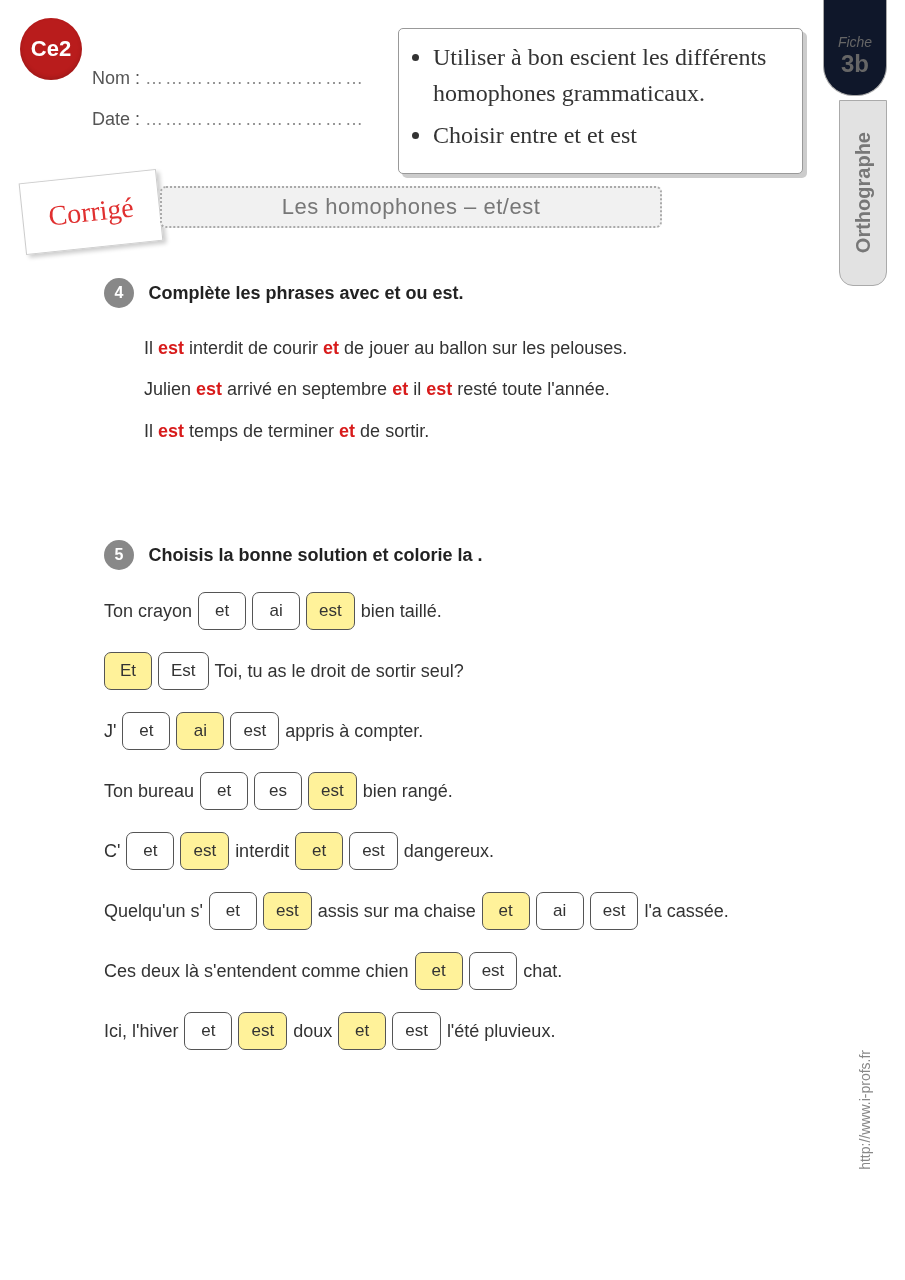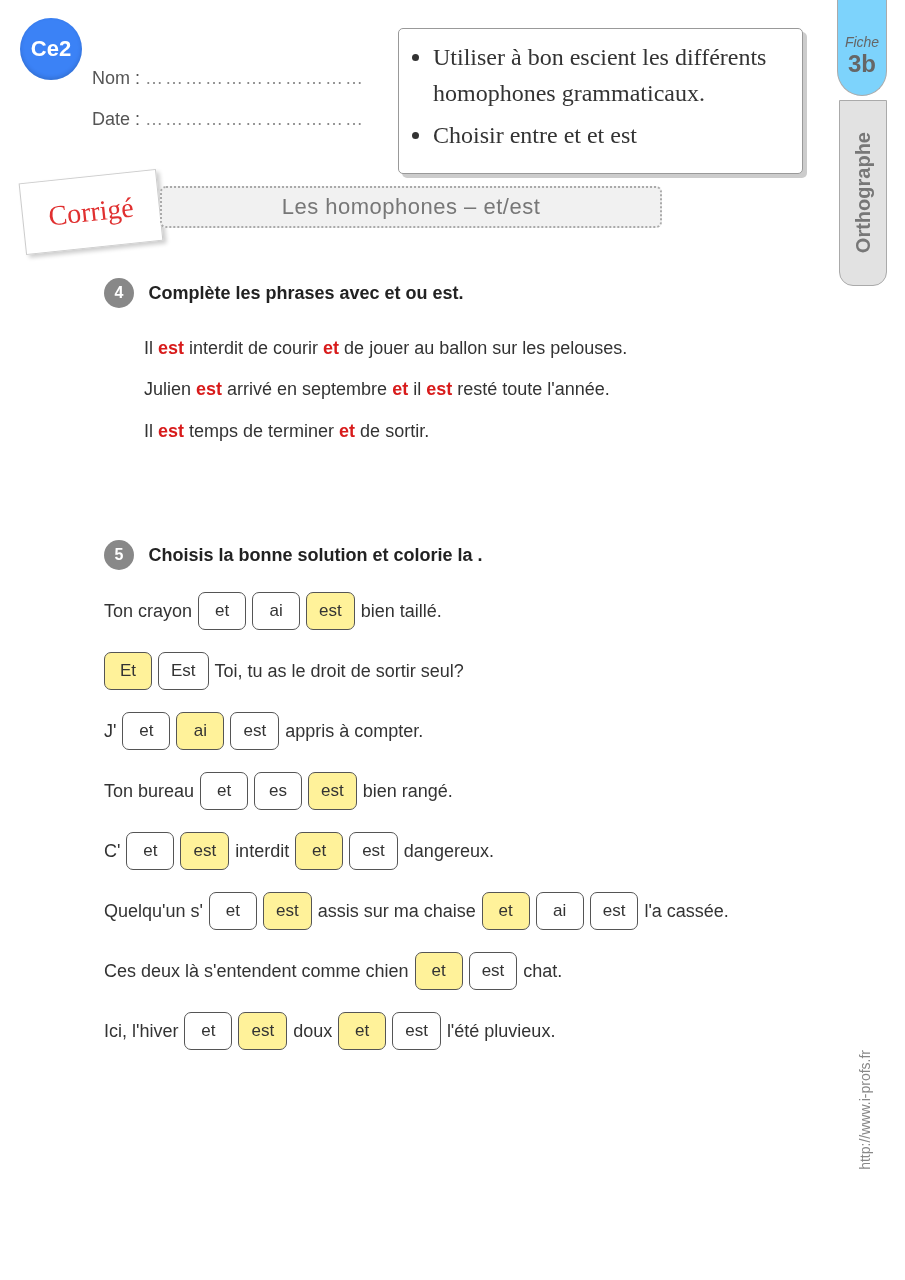--- a/index.html
+++ b/index.html
@@ -10,21 +10,21 @@
     width: 905px;
     height: 1280px;
     position: relative;
     color: #333;
   }
   .grade-badge {
     position: absolute;
     left: 20px; top: 18px;
     width: 62px; height: 62px;
     border-radius: 50%;
-    background: #3b82f6;
+    background: #b91c1c;
     display: flex; align-items: center; justify-content: center;
     font-weight: bold; font-size: 22px; color: #fff;
     box-shadow: inset 0 -2px 4px rgba(0,0,0,.15);
   }
   .name-date {
     position: absolute;
     left: 92px; top: 68px;
     font-size: 18px; color: #555;
   }
   .name-date .row { margin-bottom: 20px; }
@@ -40,22 +40,22 @@
     font-size: 24px;
     color: #333;
     background: #fff;
     box-shadow: 4px 4px 0 #ccc;
   }
   .objectives ul { margin: 0; padding-left: 6px; }
   .objectives li { list-style: disc; margin-bottom: 6px; line-height: 1.5; }
   .fiche-tab {
     position: absolute;
     right: 18px; top: 0;
-    width: 50px; height: 96px;
-    background: #7dd3fc;
+    width: 64px; height: 96px;
+    background: #0f172a;
     border: 1px solid #aaa;
     border-top: none;
     border-radius: 0 0 30px 30px;
     text-align: center;
     padding-top: 34px;
     color: #666;
   }
   .fiche-tab .ft1 { font-size: 14px; font-style: italic; }
   .fiche-tab .ft2 { font-size: 24px; font-weight: bold; }
   .subject-tab {

